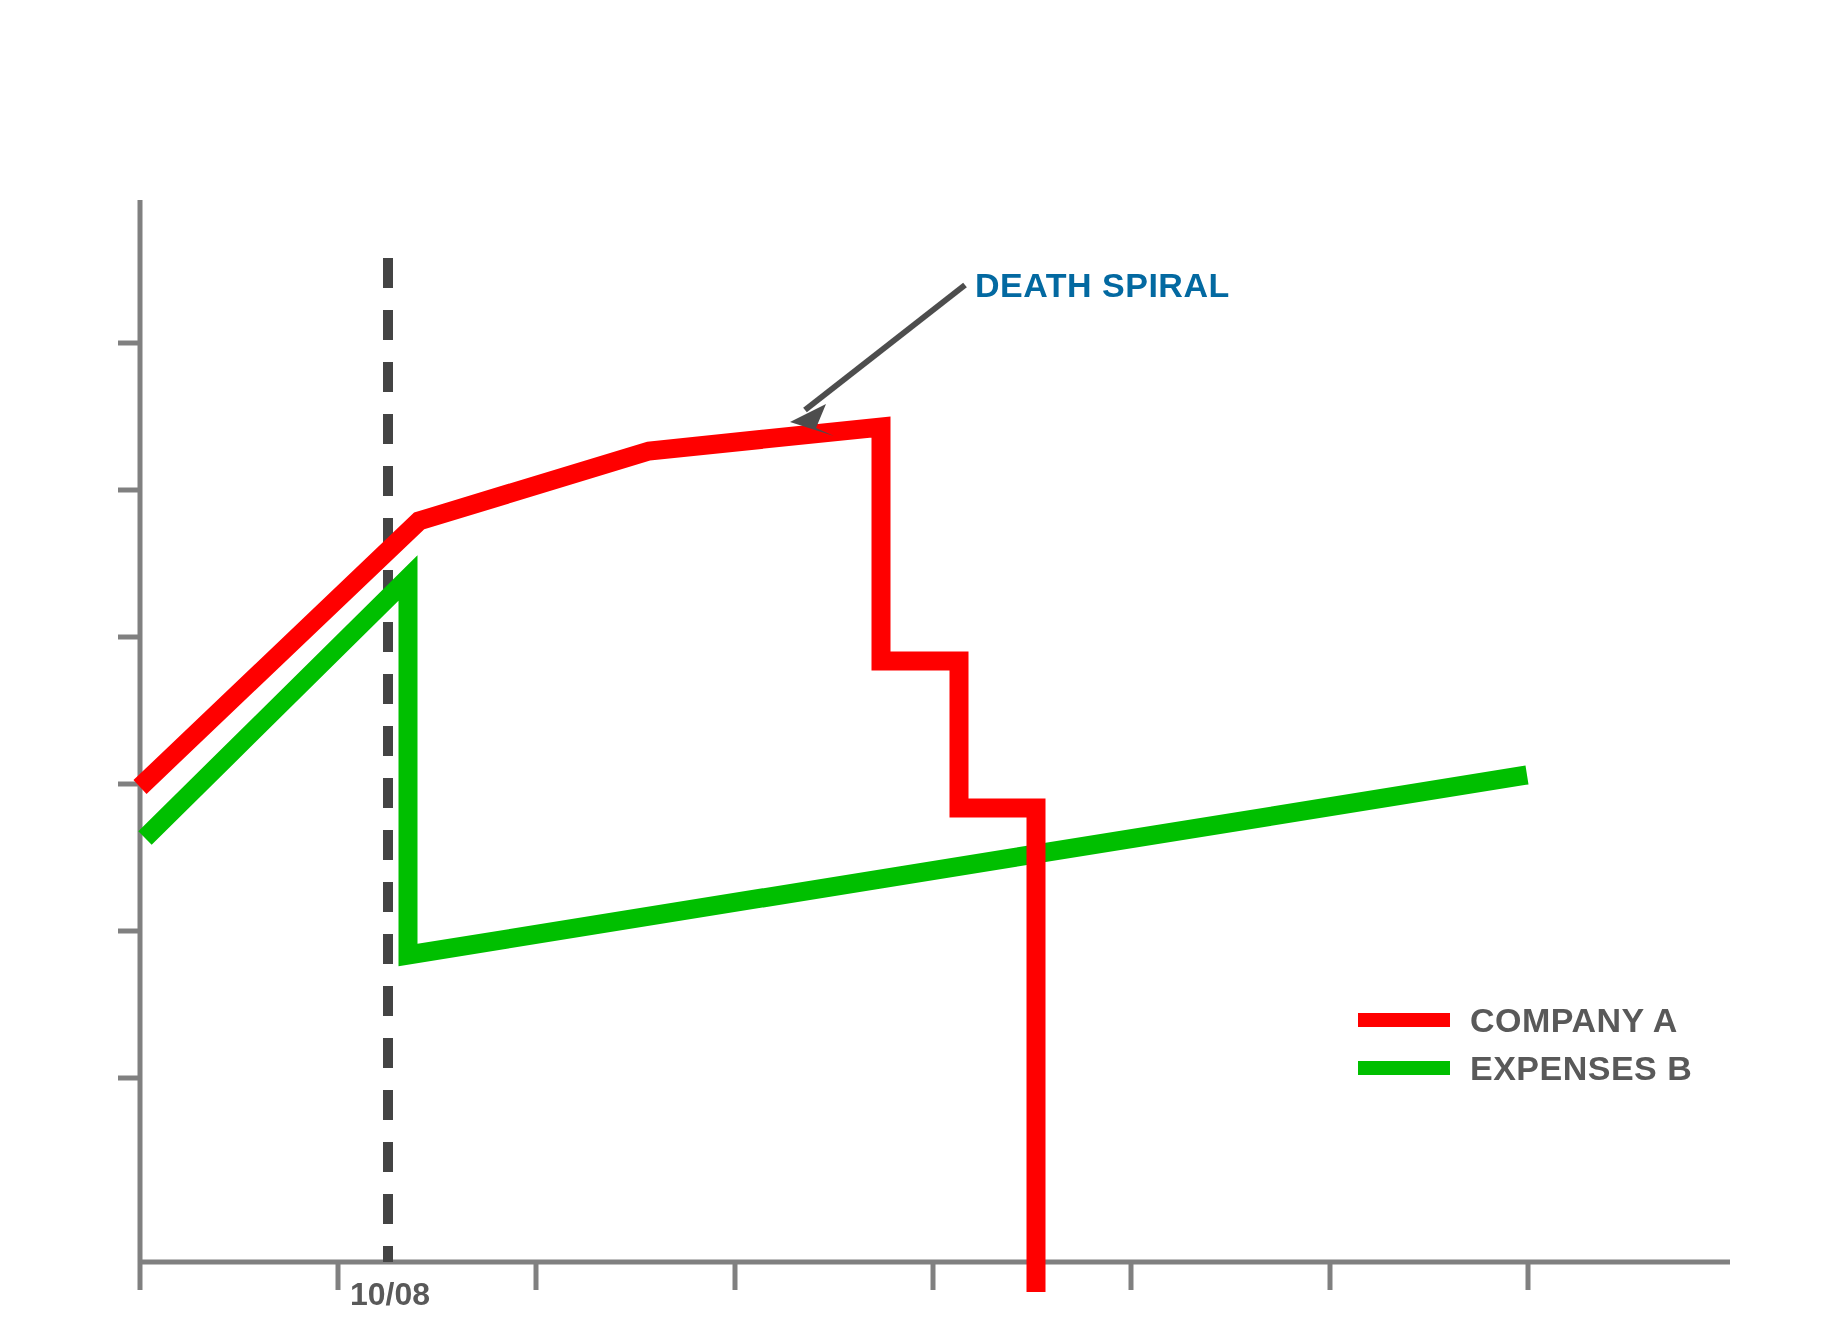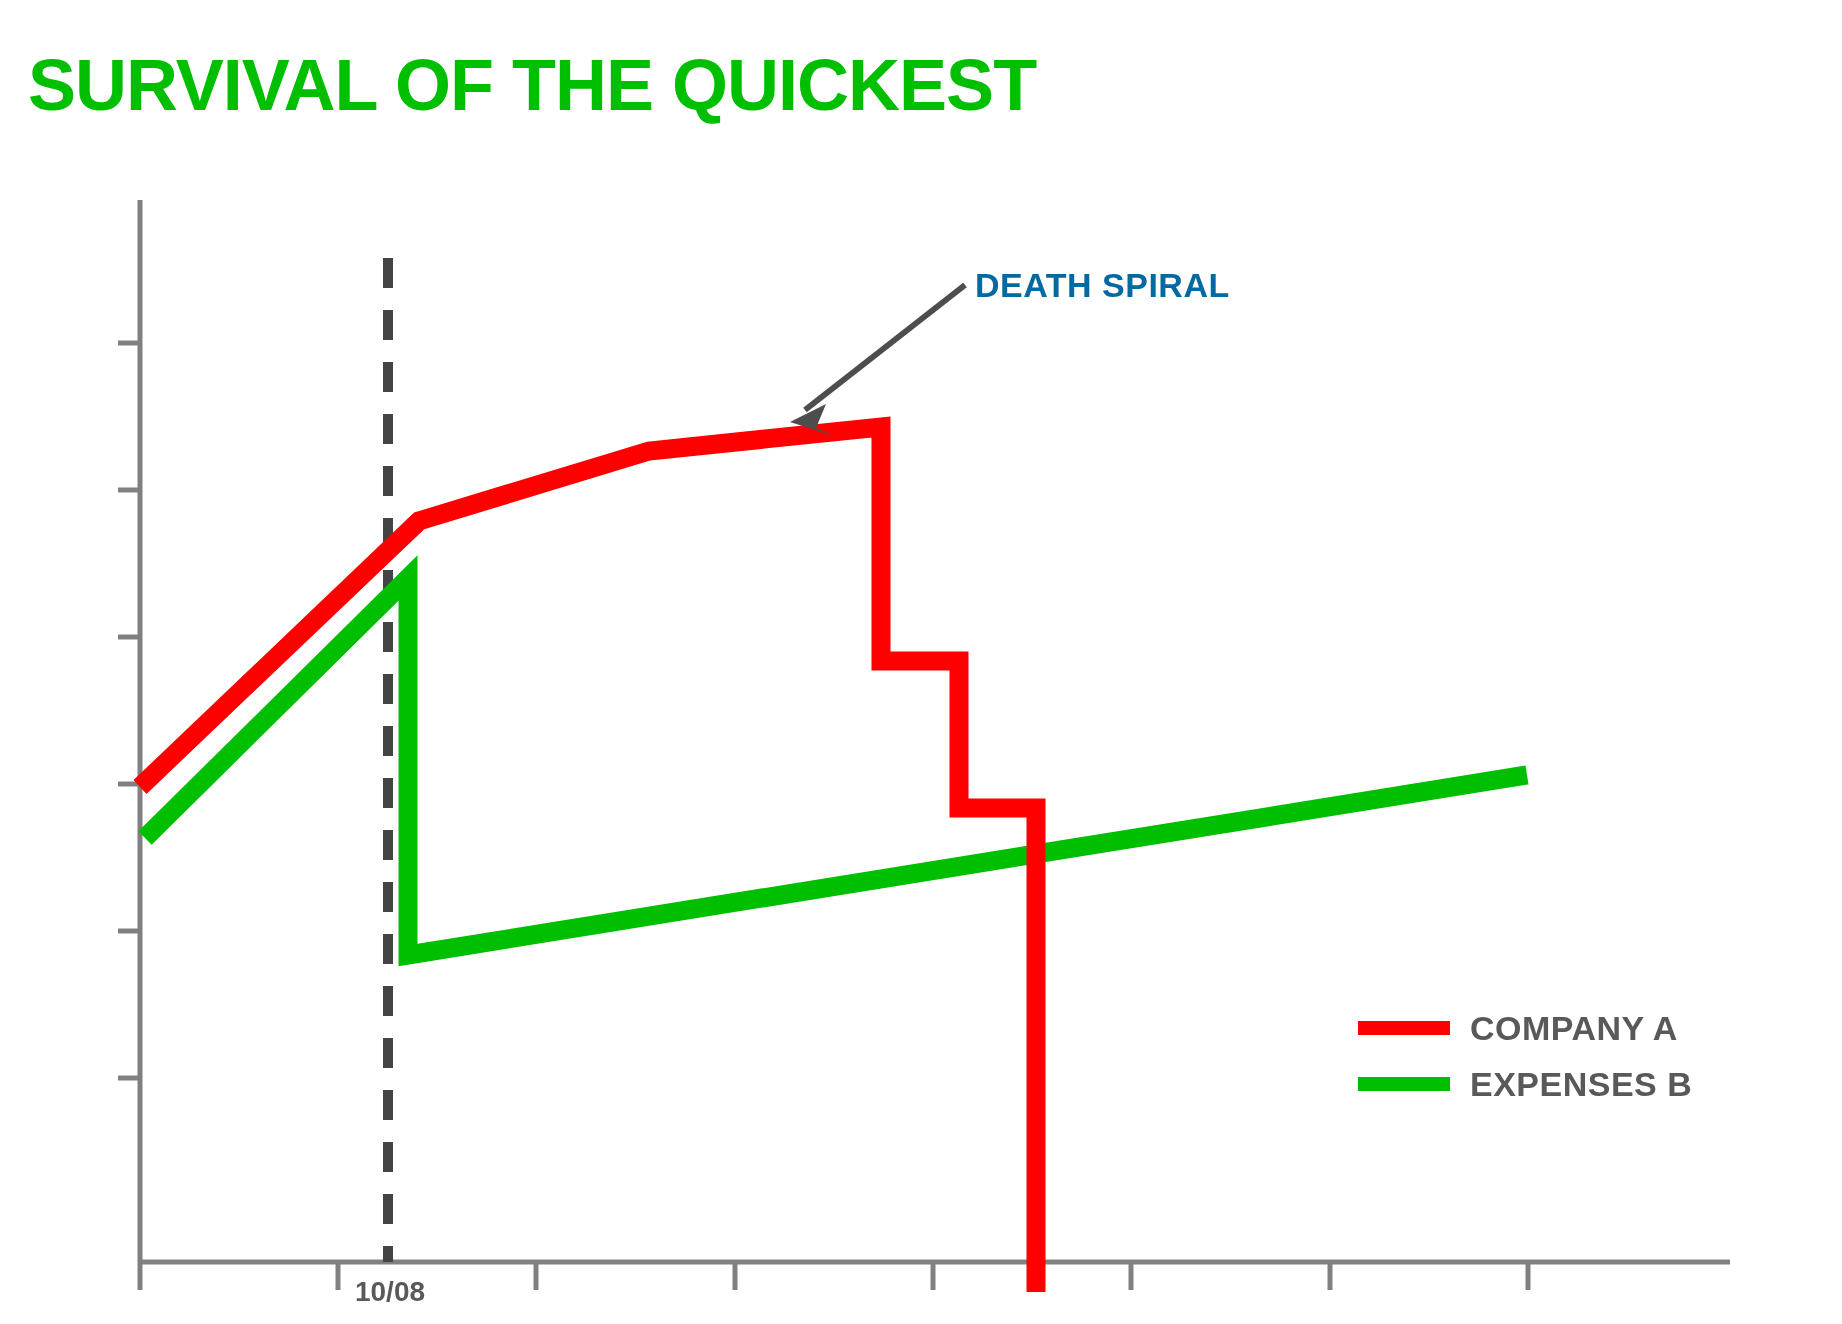--- a/index.html
+++ b/index.html
@@ -68,21 +68,21 @@
     white-space: nowrap;
     font-family: "Liberation Sans", sans-serif;
   }
 
   #x-tick-label-1 {
     position: absolute;
     left: 290px;
     top: 1276px;
     width: 200px;
     text-align: center;
-    font-size: 28px;
+    font-size: 32px;
     font-weight: bold;
     color: #595959;
     font-family: "Liberation Sans", sans-serif;
   }
 
   
   #annotation-label {
     position: absolute;
     left: 975px;
     top: 266px;
@@ -101,42 +101,40 @@
     top: 1000px;
     display: flex;
     flex-direction: column;
     gap: 8px;
   }
   .legend-row {
     display: flex;
     align-items: center;
     gap: 20px;
     height: 40px;
-    margin-top: 8px;
   }
   .legend-swatch {
     width: 92px;
     height: 14px;
     flex: 0 0 auto;
   }
   .legend-text {
     font-size: 34px;
     font-weight: bold;
     letter-spacing: 0.5px;
     color: #595959;
     white-space: nowrap;
     font-family: "Liberation Sans", sans-serif;
   }
 </style>
 </head>
 <body>
 
 <div id="slide">
 
-  <div id="slide-title">SURVIVAL OF THE QUICKEST</div>
 
   <div id="chart-area">
     <svg id="chart-svg" width="1842" height="1324" viewBox="0 0 1842 1324">
 
       <g>
         <line x1="140" y1="200" x2="140" y2="1262" stroke="#808080" stroke-width="5"></line>
         <line x1="140" y1="1262" x2="1730" y2="1262" stroke="#808080" stroke-width="5"></line>
       </g>
 
       <g stroke="#808080" stroke-width="5">

